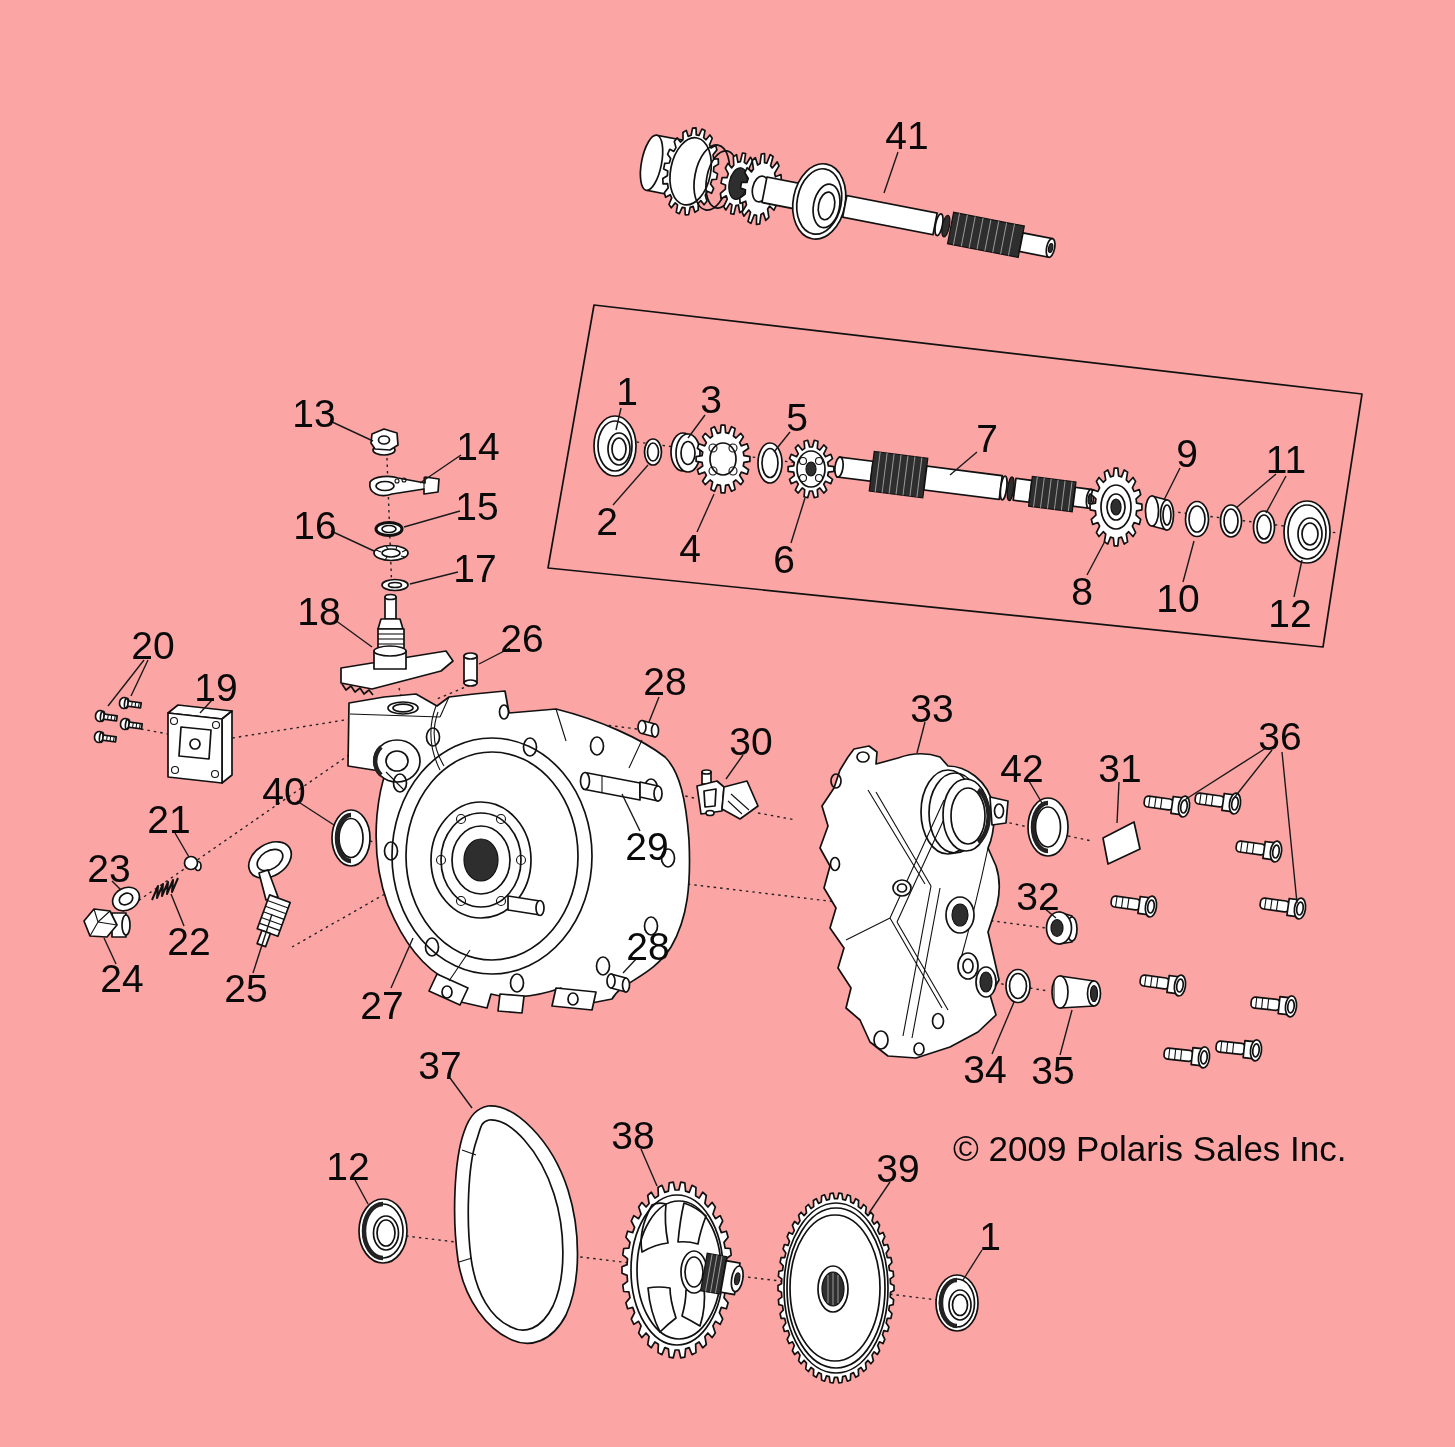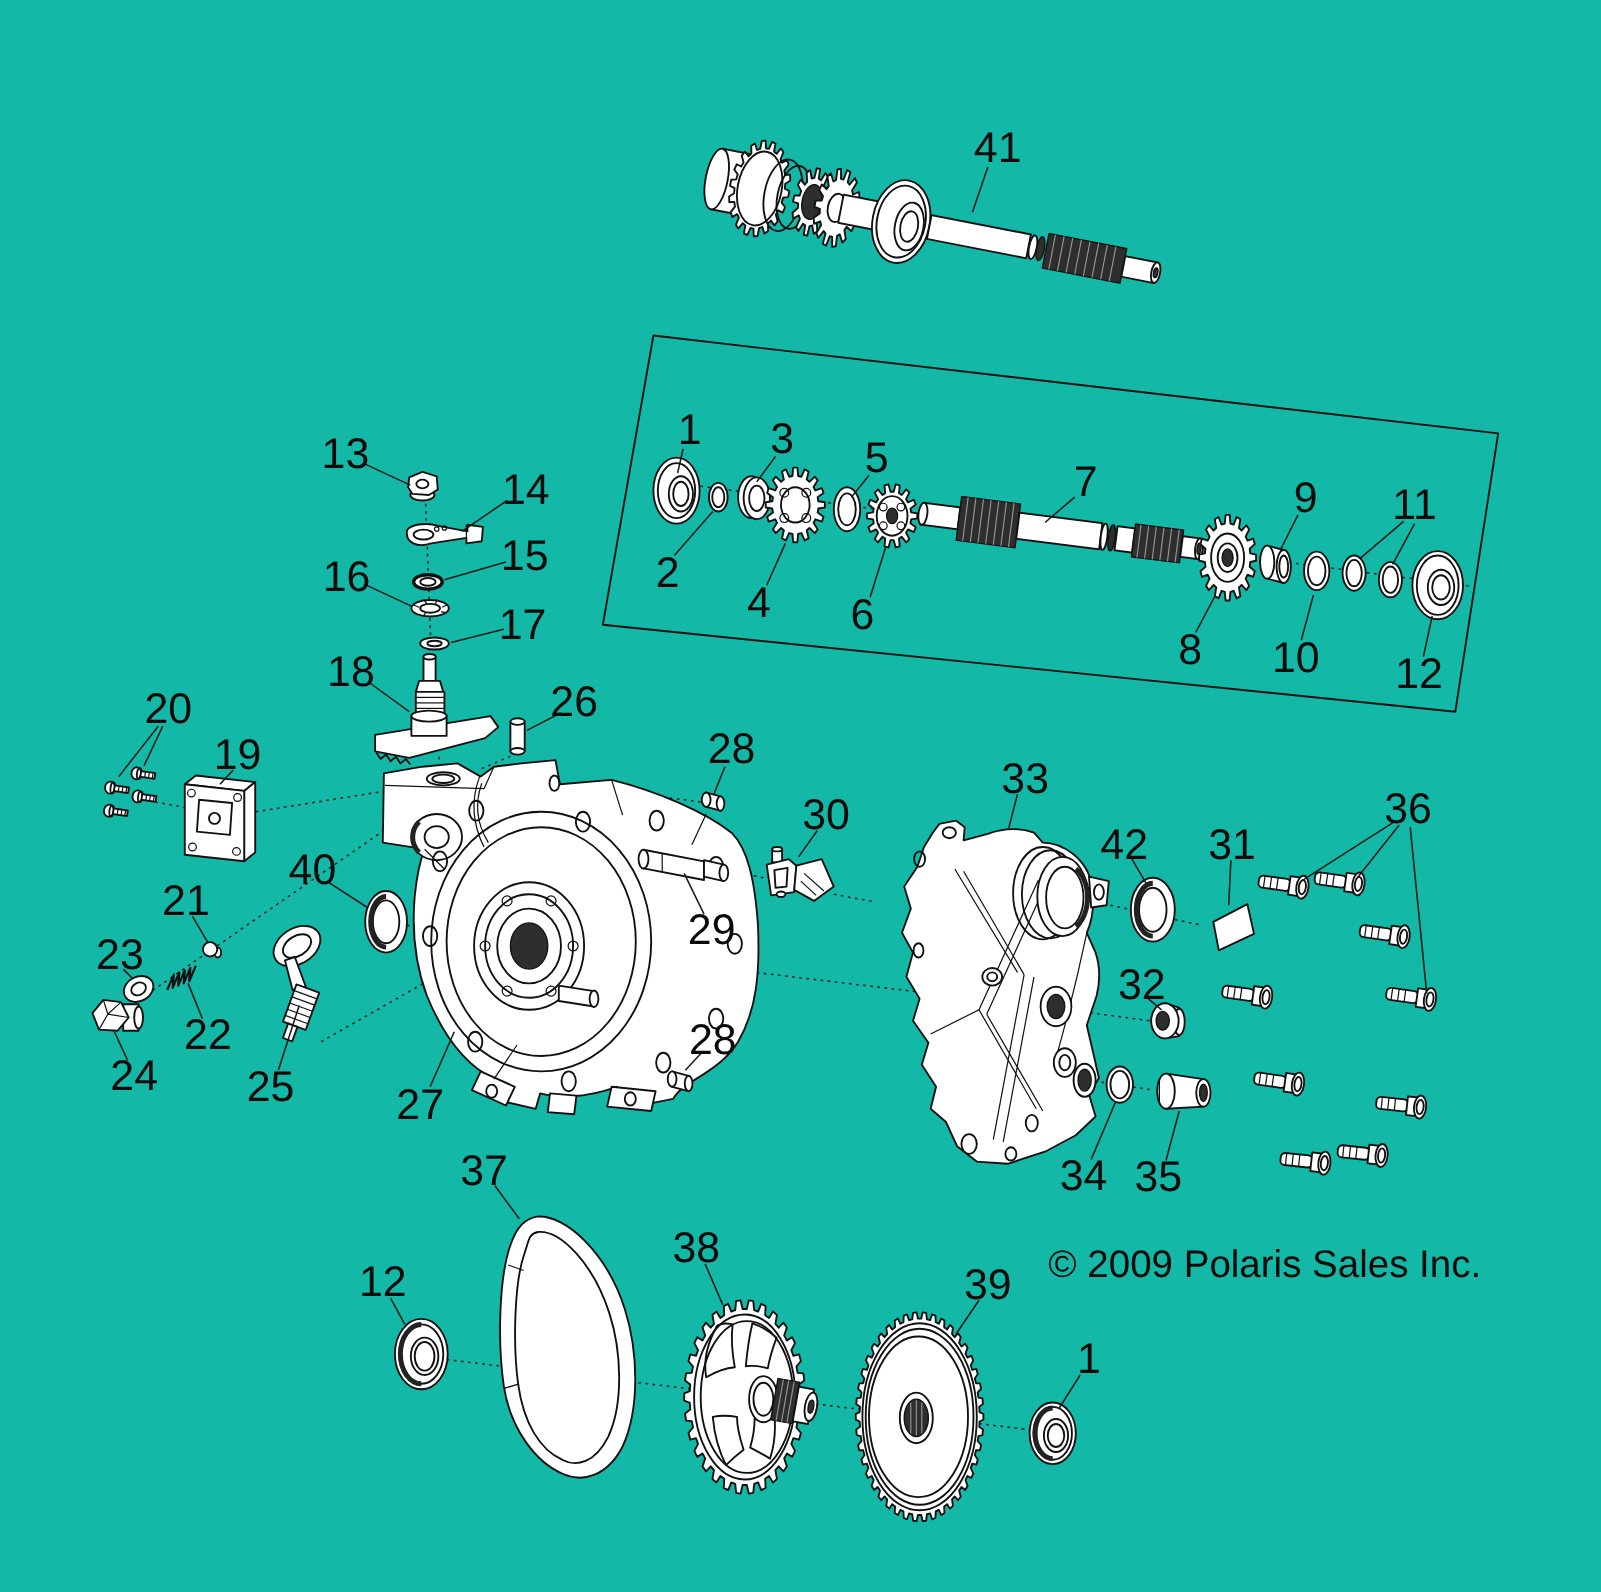--- a/index.html
+++ b/index.html
@@ -1,16 +1,16 @@
 <!DOCTYPE html>
 <html><head>
 <meta charset="utf-8">
 <style>
   html,body{margin:0;padding:0;background:#ffffff;}
-  .stage{position:relative;width:1455px;height:1447px;background:#14b8a6;overflow:hidden;
+  .stage{position:relative;width:1455px;height:1447px;background:#fca5a5;overflow:hidden;
          font-family:"Liberation Sans", sans-serif;}
   svg{display:block}
   .ln{fill:#ffffff;stroke:#111;stroke-width:1.7;stroke-linejoin:round;}
   .nf{fill:none;stroke:#111;stroke-width:1.7;stroke-linejoin:round;}
   .tn{fill:none;stroke:#111;stroke-width:1.1;}
   .dk{fill:#2e2e2e;stroke:#111;stroke-width:1.2;}
   .ht{stroke:#9a9a9a;stroke-width:1;}
   .cr{fill:none;stroke:#222;stroke-width:4.5;}
   .dash{fill:none;stroke:#222;stroke-width:1.4;stroke-dasharray:2.5 4;}
   .leader{stroke:#1a1a1a;stroke-width:1.4;}

